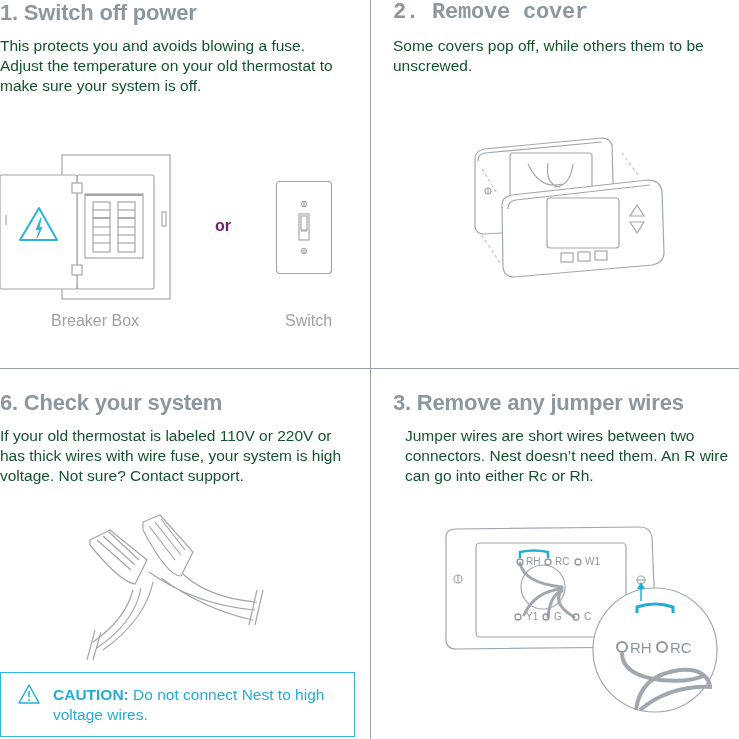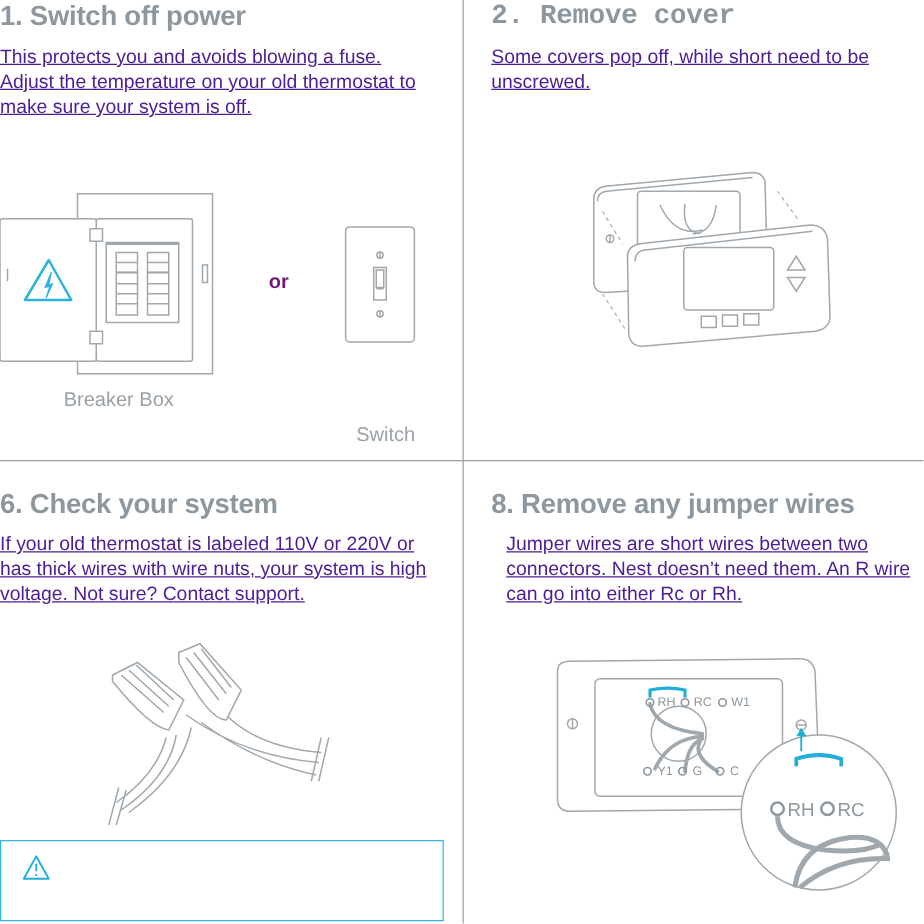--- a/index.html
+++ b/index.html
@@ -1,21 +1,21 @@
 <!DOCTYPE html>
 <html><head>
 <meta charset="utf-8">
 <style>
   html, body { margin:0; padding:0; background:#ffffff; }
   body { width:739px; height:739px; position:relative; overflow:hidden;
          font-family:"Liberation Sans", sans-serif; color:#8c969e; }
   .v-divider { position:absolute; left:370px; top:0; width:1px; height:739px; background:#9aa2a8; }
   .h-divider { position:absolute; left:0; top:368px; width:739px; height:1px; background:#9aa2a8; }
   .title { position:absolute; font-weight:bold; font-size:22px; color:#8d979f; letter-spacing:-0.2px; white-space:nowrap; }
-  .body  { position:absolute; font-size:15.5px; line-height:20px; color:#4c1d95;text-decoration:underline; }
+  .body  { position:absolute; font-size:15.5px; line-height:20px; color:#14532d; }
   .caption { position:absolute; font-size:16px; color:#9aa1a7; }
   .or { position:absolute; font-size:16px; font-weight:bold; color:#701a75; }
   .caution { position:absolute; left:0; top:672px; width:355px; height:65px; border:1.5px solid #35b6d8; box-sizing:border-box; }
   .caution-text { position:absolute; left:52px; top:12px; font-size:15.5px; line-height:20px; color:#22aed6; width:290px; }
   .caution-text b { font-weight:bold; }
   svg { position:absolute; overflow:visible; }
 </style>
 </head>
 <body>
 
@@ -67,26 +67,26 @@
         <line x1="28" y1="20.5" x2="28" y2="25.5"></line>
       <rect x="23" y="33" width="10" height="26"></rect>
       <rect x="25" y="35" width="6" height="14"></rect>
         <line x1="25" y1="50" x2="31" y2="50"></line>
       <circle cx="28" cy="70" r="2.5"></circle>
         <line x1="28" y1="67.5" x2="28" y2="72.5"></line>
     </g>
   </svg>
 
   <div class="caption" style="left:51px;top:312px;">Breaker Box</div>
-  <div class="caption" style="left:285px;top:312px;margin-top:28px;">Switch</div>
+  <div class="caption" style="left:285px;top:312px;">Switch</div>
 </div>
 
 <div>
   <div class="title" style="left:393px;top:0;font-family:Liberation Mono, monospace;">2. Remove cover</div>
-  <div class="body" style="left:393px;top:36px;width:320px;">Some covers pop off, while short need to be unscrewed.</div>
+  <div class="body" style="left:393px;top:36px;width:320px;">Some covers pop off, while others them to be unscrewed.</div>
 
   <svg style="left:470px;top:135px;" width="200" height="145" viewBox="0 0 200 145">
     <g fill="none" stroke="#a0a8ae" stroke-width="1.2">
       <path d="M5 24 Q5 16 14 14 L132 3 Q140 3 142 10 L144 86 Q144 92 136 92 L14 99 Q6 99 5 92 Z" fill="#fff"></path>
       <path d="M8 26 Q8 19 15 18 L132 7"></path>
       <rect x="40" y="18" width="82" height="80" rx="3"></rect>
       <path d="M58 29 Q70 55 92 49 M78 28 Q75 50 90 52 M103 29 Q100 52 84 52"></path>
       <circle cx="18" cy="56" r="3"></circle>
         <line x1="18" y1="53" x2="18" y2="59"></line>
       <g stroke-dasharray="3 3" stroke-width="0.9">
@@ -101,21 +101,21 @@
         <rect x="108" y="117" width="12" height="9"></rect>
         <rect x="125" y="116" width="12" height="9"></rect>
       <path d="M167 70 L174 81 L160 81 Z"></path>
         <path d="M160 87 L174 87 L167 98 Z"></path>
     </g>
   </svg>
 </div>
 
 <div>
   <div class="title" style="left:0;top:390px;">6. Check your system</div>
-  <div class="body" style="left:0;top:426px;width:360px;">If your old thermostat is labeled 110V or 220V or has thick wires with wire nuts, your system is high voltage. Not sure? Contact support.</div>
+  <div class="body" style="left:0;top:426px;width:360px;">If your old thermostat is labeled 110V or 220V or has thick wires with wire fuse, your system is high voltage. Not sure? Contact support.</div>
 
   <svg style="left:85px;top:510px;" width="180" height="150" viewBox="0 0 180 150">
     <g fill="none" stroke="#a0a8ae" stroke-width="1.2">
       <path d="M48 80 Q40 110 8 132 M56 78 Q50 112 12 138 M68 72 Q60 110 18 140"></path>
       <path d="M64 62 Q110 95 170 100 M76 68 Q120 100 168 110"></path>
       <path d="M94 60 Q120 88 172 92"></path>
       <path d="M5 30 L25 20 L62 50 L50 74 Q35 72 5 35 Z" fill="#fff"></path>
       <path d="M12 30 L46 60 M18 26 L50 55 M24 22 L54 50"></path>
       <path d="M58 12 L75 5 L108 42 L96 66 Q82 66 58 20 Z" fill="#fff"></path>
       <path d="M64 16 L90 50 M70 12 L96 45 M76 9 L100 40"></path>
@@ -125,25 +125,26 @@
         <line x1="178" y1="80" x2="170" y2="115"></line>
     </g>
   </svg>
 
   <div class="caution">
     <svg style="left:16px;top:10px;" width="24" height="22" viewBox="0 0 24 22">
       <path d="M12 2 L22 20 L2 20 Z" fill="none" stroke="#22aed6" stroke-width="1.5" stroke-linejoin="round"></path>
       <line x1="12" y1="8" x2="12" y2="14" stroke="#22aed6" stroke-width="1.5"></line>
       <circle cx="12" cy="17" r="0.9" fill="#22aed6"></circle>
     </svg>
+    <div class="caution-text"><b>CAUTION:</b> <span>Do not connect Nest to high voltage wires.</span></div>
   </div>
 </div>
 
 <div>
-  <div class="title" style="left:393px;top:390px;">8. Remove any jumper wires</div>
+  <div class="title" style="left:393px;top:390px;">3. Remove any jumper wires</div>
   <div class="body" style="left:405px;top:426px;width:340px;">Jumper wires are short wires between two connectors. Nest doesn’t need them. An R wire can go into either Rc or Rh.</div>
 
   <svg style="left:440px;top:525px;" width="280" height="214" viewBox="0 0 280 214">
     <g fill="none" stroke="#a0a8ae" stroke-width="1.2">
       <path d="M6 12 Q6 4 16 4 L200 2 Q210 2 212 12 L216 112 Q216 122 206 122 L16 124 Q6 124 6 114 Z"></path>
       <rect x="36" y="18" width="150" height="94" rx="4"></rect>
       <circle cx="18" cy="54" r="4"></circle>
         <line x1="18" y1="50" x2="18" y2="58"></line>
       <circle cx="201" cy="55" r="4"></circle>
         <line x1="197" y1="55" x2="205" y2="55"></line>

